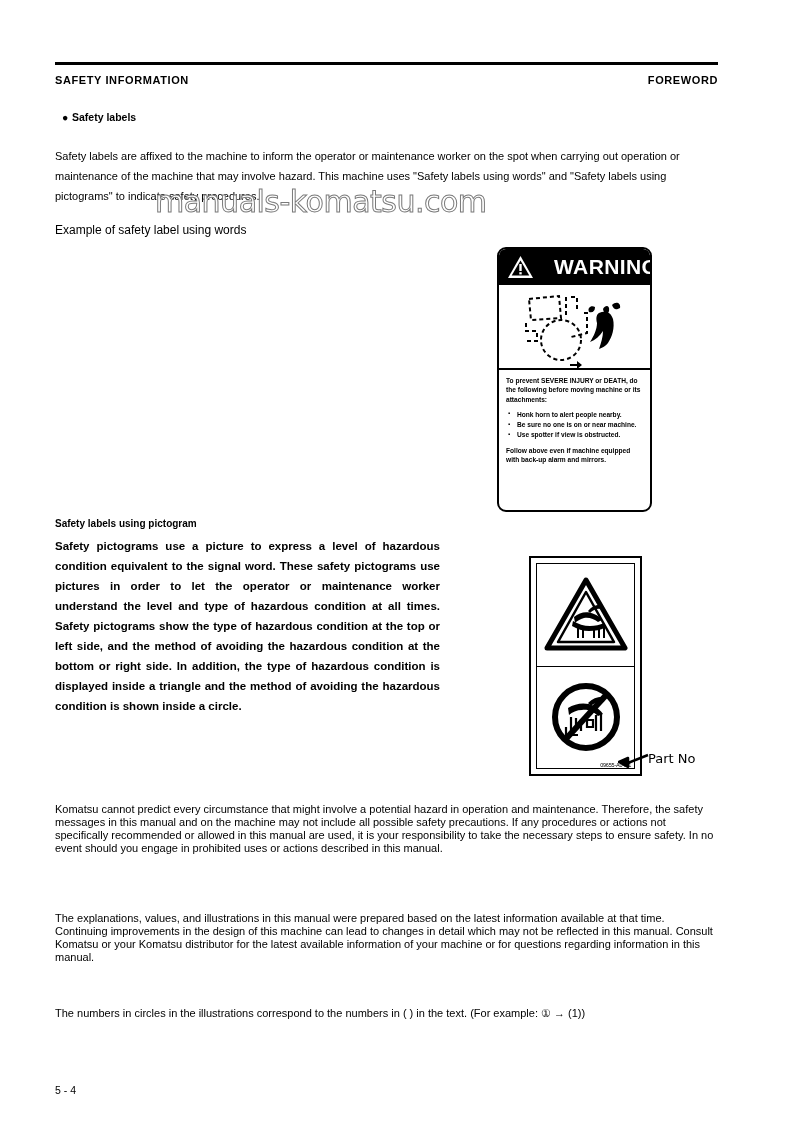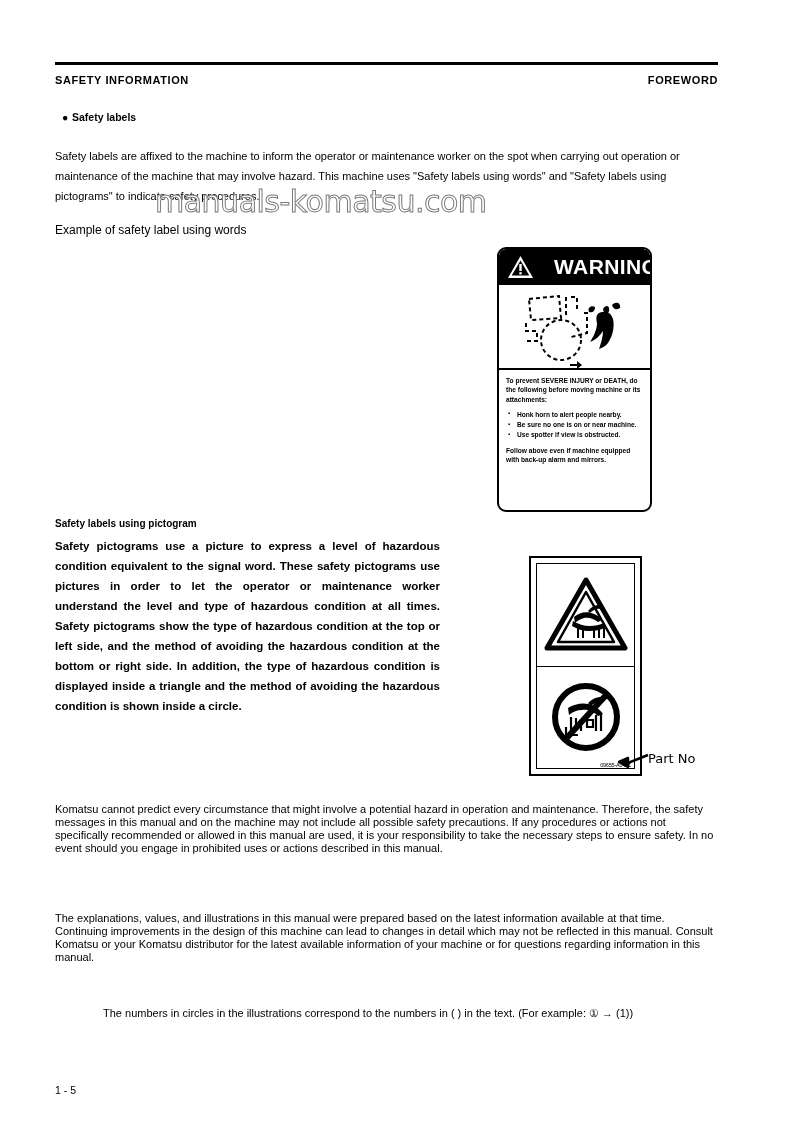--- a/index.html
+++ b/index.html
@@ -94,21 +94,21 @@
 
   .para-block {
     position: absolute;
     left: 55px;
     width: 665px;
     font-size: 11px;
     line-height: 13px;
   }
   .para-a { top: 803px; }
   .para-b { top: 912px; }
-  .para-c { top: 1007px; margin-left: 48px; }
+  .para-c { top: 1007px; }
 
   .footer {
     position: absolute;
     left: 55px;
     top: 1084px;
     font-size: 10.5px;
   }
 
   
   .watermark {
@@ -350,15 +350,15 @@
 
   <svg class="partno-arrow" viewBox="0 0 32 18">
     <path d="M30 3 L10 11 L10 6 L1 10 L10 15 L10 11" fill="#000" stroke="#000" stroke-width="2.5" stroke-linejoin="round"></path>
   </svg>
   <div class="partno-anno">Part No</div>
 
   <div class="para-block para-a">Komatsu cannot predict every circumstance that might involve a potential hazard in operation and maintenance. Therefore, the safety messages in this manual and on the machine may not include all possible safety precautions. If any procedures or actions not specifically recommended or allowed in this manual are used, it is your responsibility to take the necessary steps to ensure safety. In no event should you engage in prohibited uses or actions described in this manual.</div>
   <div class="para-block para-b">The explanations, values, and illustrations in this manual were prepared based on the latest information available at that time.  Continuing  improvements  in the design of this machine can lead to changes in detail which may not be reflected in this manual.  Consult Komatsu or your Komatsu distributor for the latest available information of your machine or for  questions  regarding information in this manual.</div>
   <div class="para-block para-c">The numbers in circles in the illustrations correspond to the numbers in (  ) in the text.  (For example: ① → (1))</div>
 
-  <div class="footer">1 - 5</div>
+  <div class="footer">5 - 4</div>
 
 </div>
 
 </body></html>

